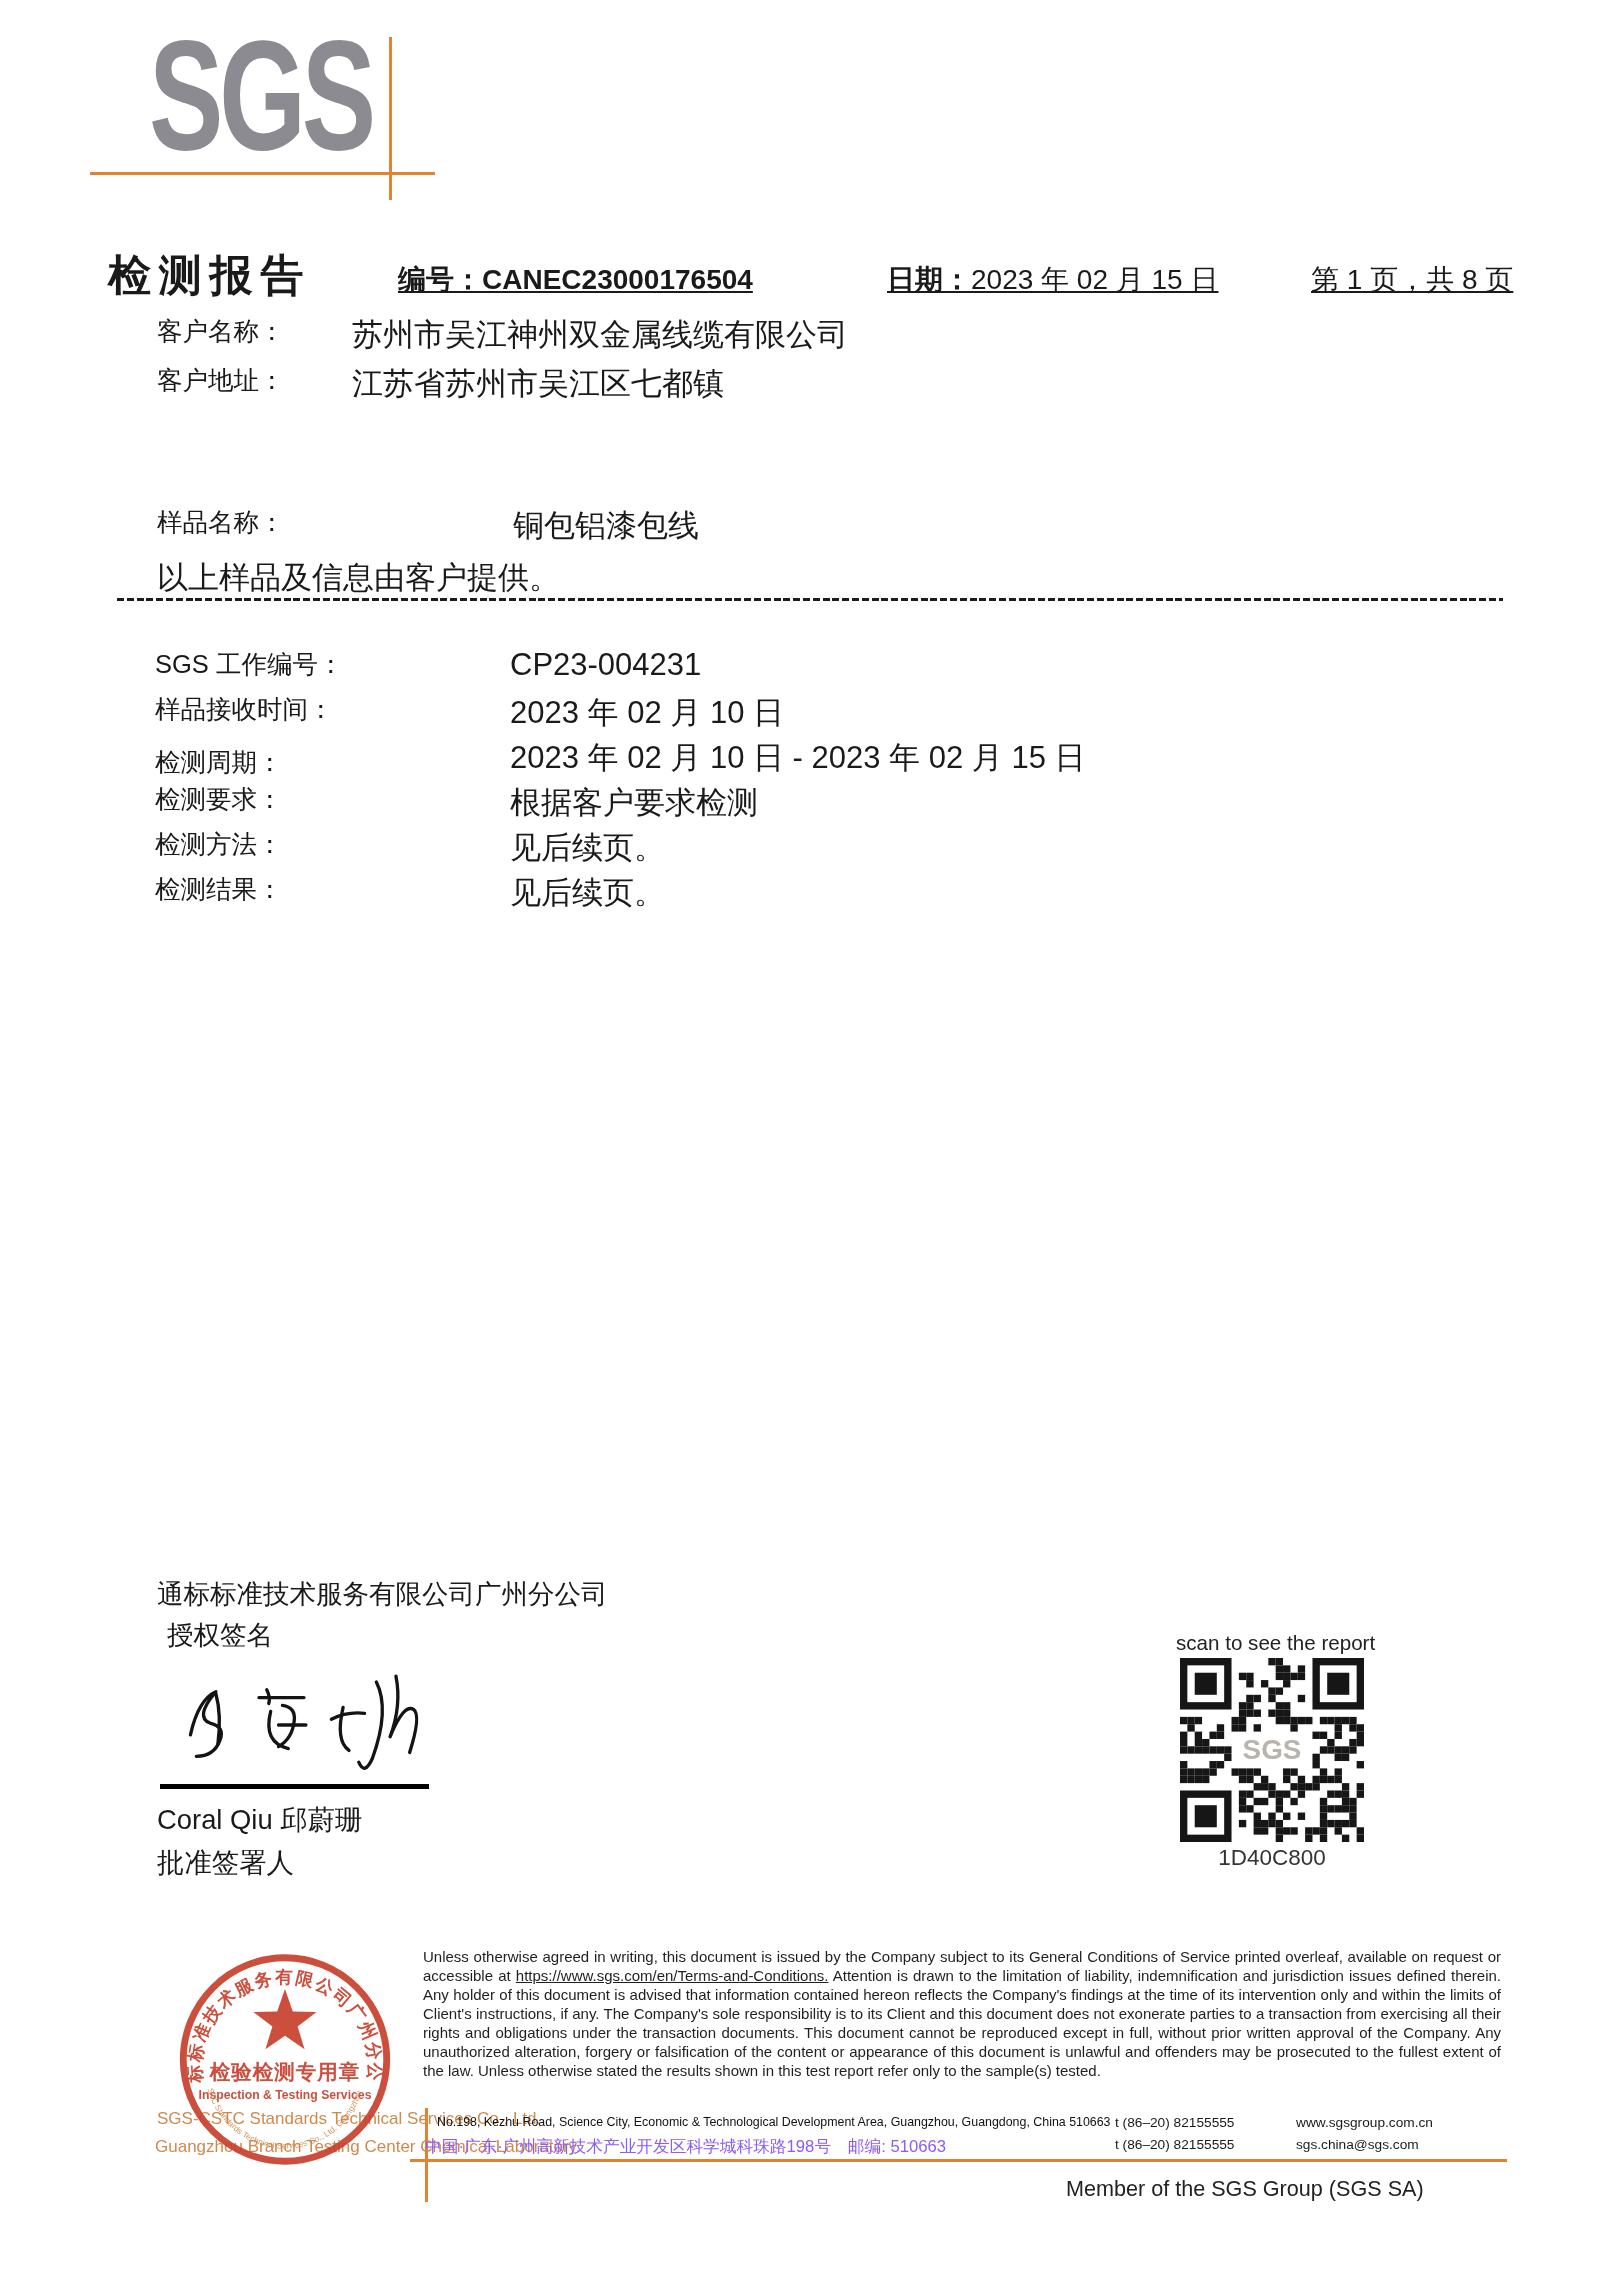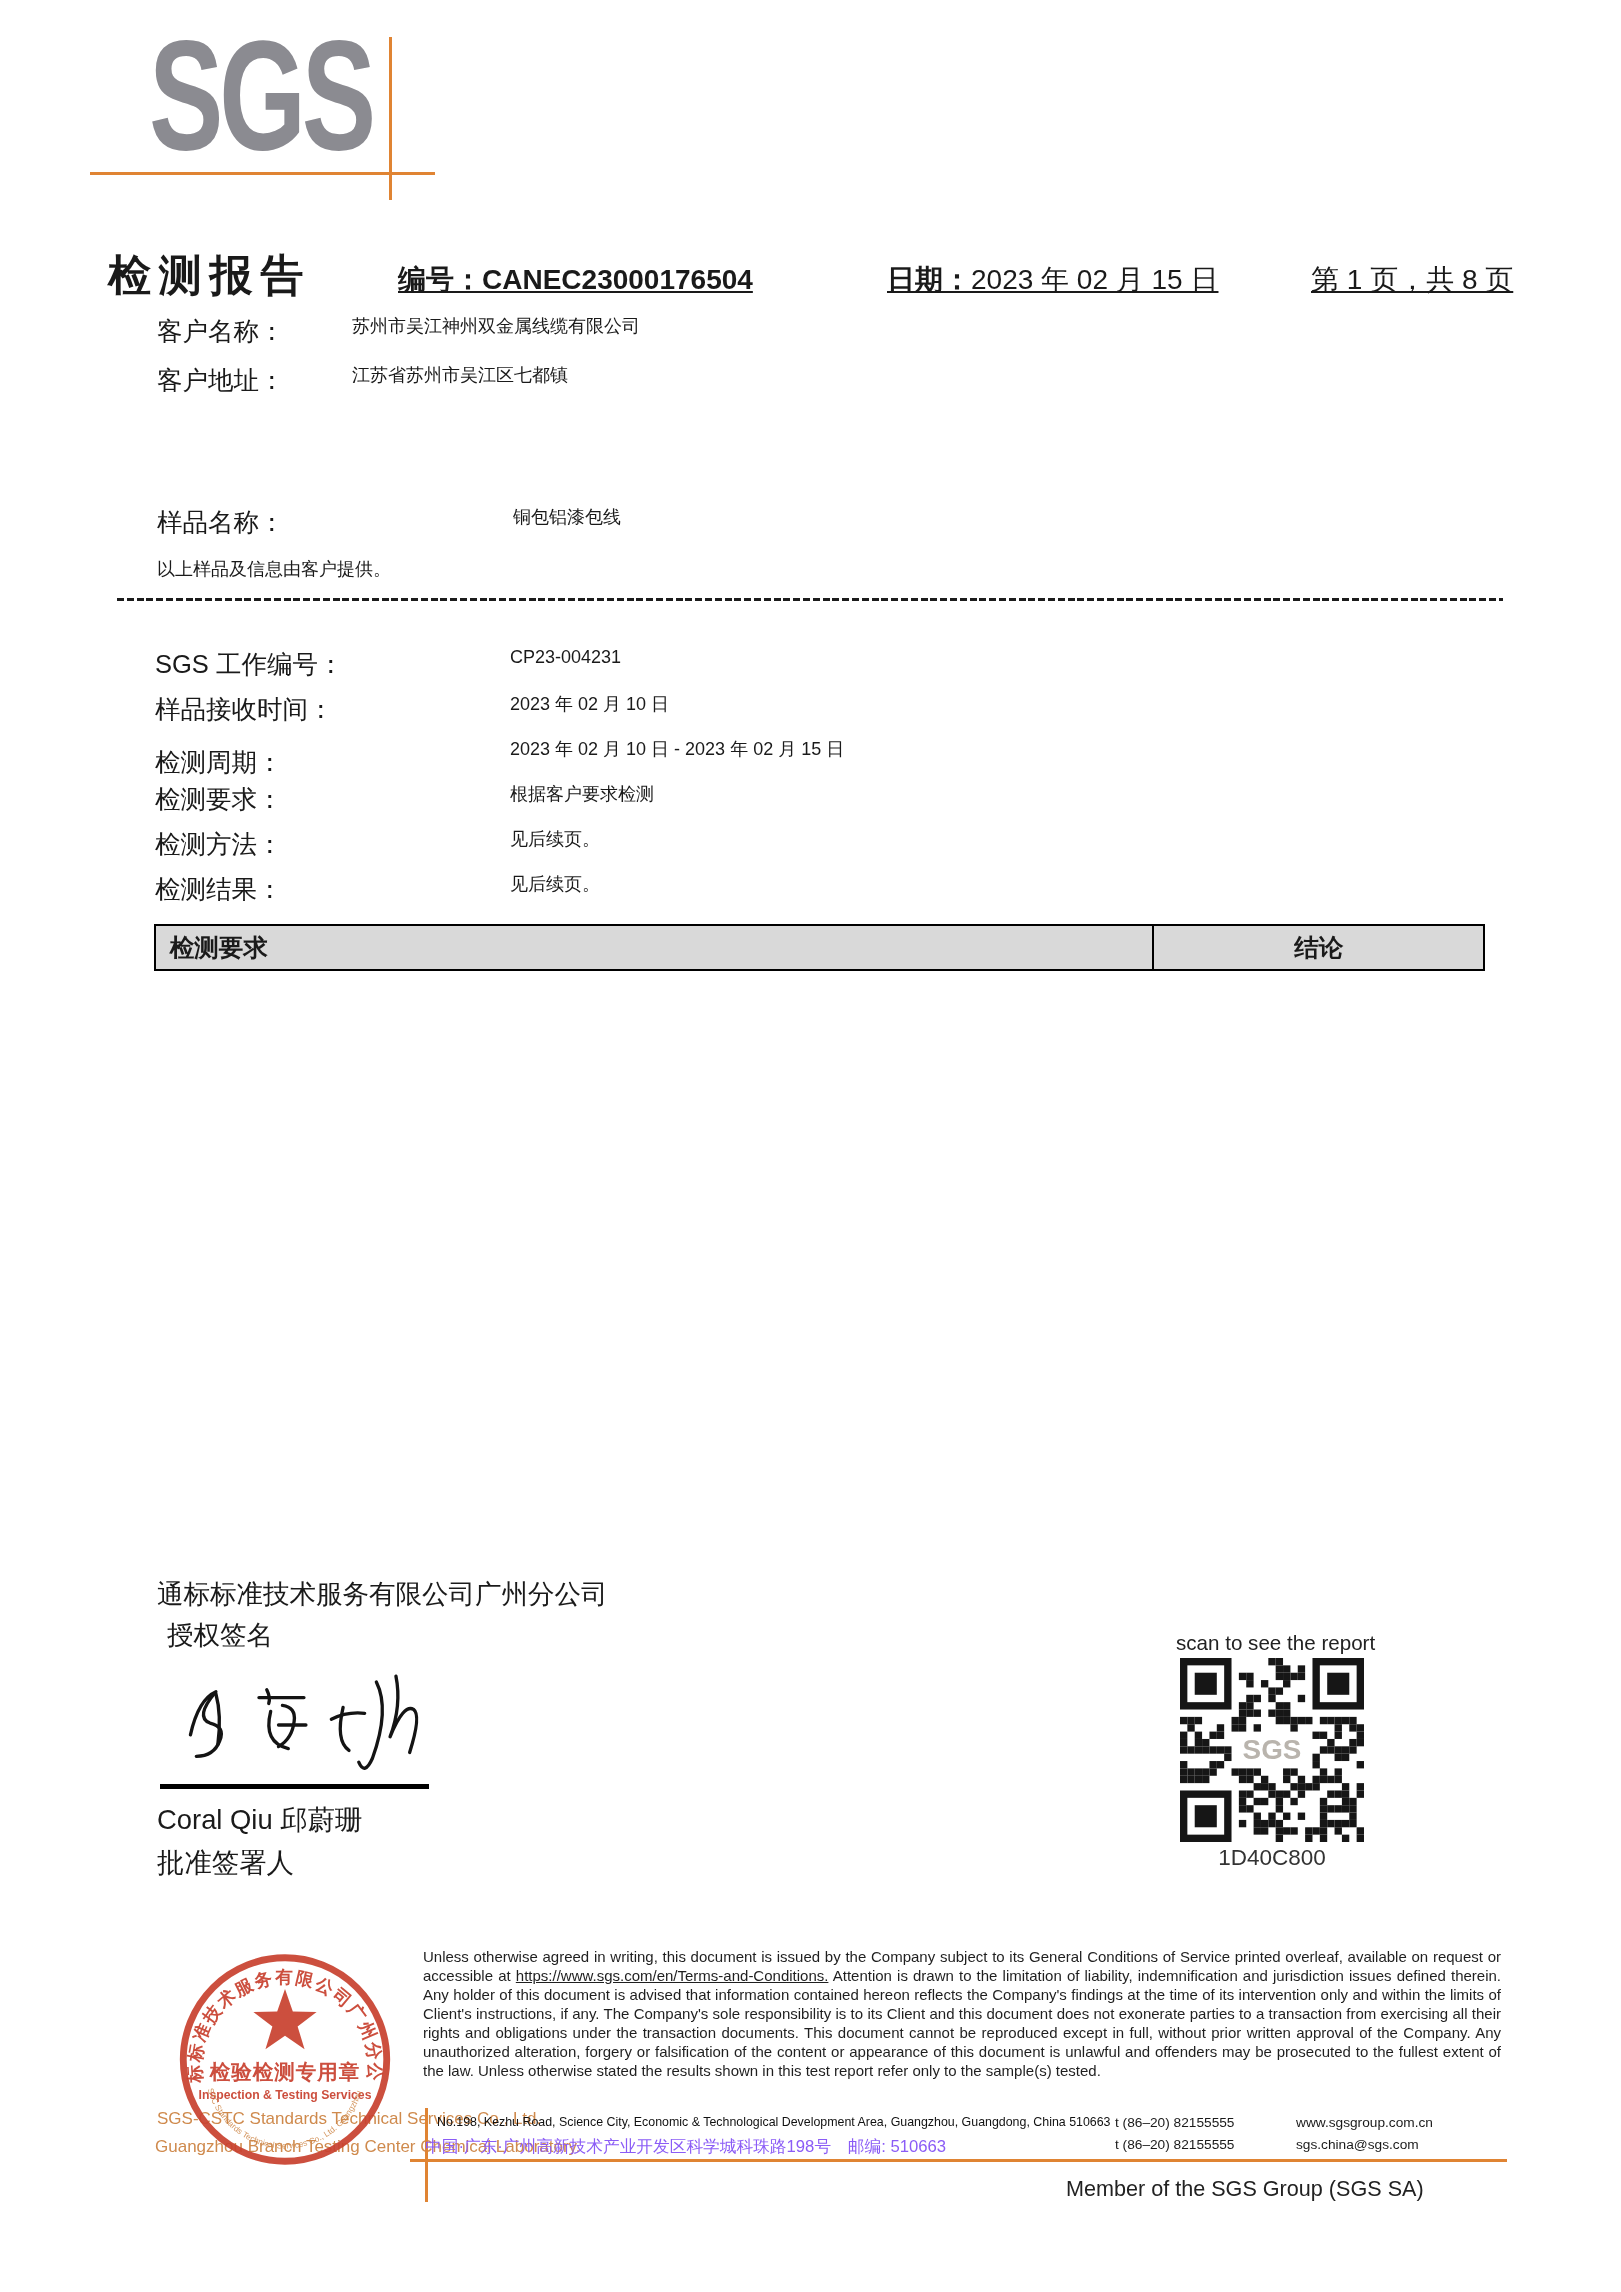--- a/index.html
+++ b/index.html
@@ -12,21 +12,21 @@
   
   .sgs-logo{left:149px;top:17.6px;font-size:155px;font-weight:900;color:#8b8b91;
     letter-spacing:-5.9px;transform:scaleX(.72);transform-origin:left top;line-height:1;}
   .logo-hline{left:90px;top:172px;width:345px;height:2.9px;background:#e08433;}
   .logo-vline{left:389px;top:37px;width:2.9px;height:163px;background:#e08433;}
   .report-title{left:108px;top:247px;font-size:43px;font-weight:bold;letter-spacing:7.8px;}
   .meta{font-size:28px;text-decoration:underline;}
   .meta b{font-weight:bold;}
   
   .row-label{font-size:25.5px;}
-  .row-value{font-size:18px;}
+  .row-value{font-size:31px;}
   .dashline{left:117px;top:598px;width:1386px;height:2.9px;
     background:repeating-linear-gradient(90deg,#1c1c1c 0 6.9px,transparent 6.9px 9.8px);}
   
   .rtable{left:154px;top:924px;width:1331px;border:2.9px solid #000;border-collapse:collapse;}
   .rtable th,.rtable td{border:2px solid #000;font-size:24.5px;vertical-align:middle;}
   .rtable th{background:#d9d9d9;text-align:left;padding:4.9px 13.7px;font-weight:bold;height:33px;}
   .rtable th.center, .rtable td.center{text-align:center;}
   .rtable td{padding:5.9px 13.7px;line-height:36px;}
   .col-req{width:995px;}
   .col-con{width:309px;}
@@ -94,24 +94,20 @@
   <div class="abs row-value" style="left:510px;top:737px;">2023 年 02 月 10 日 - 2023 年 02 月 15 日</div>
   <div class="abs row-label" style="left:155px;top:782px;">检测要求：</div>
   <div class="abs row-value" style="left:510px;top:782px;">根据客户要求检测</div>
   <div class="abs row-label" style="left:155px;top:827px;">检测方法：</div>
   <div class="abs row-value" style="left:510px;top:827px;">见后续页。</div>
   <div class="abs row-label" style="left:155px;top:872px;">检测结果：</div>
   <div class="abs row-value" style="left:510px;top:872px;">见后续页。</div>
 
   <table class="abs rtable">
     <tbody>
-        <tr>
-      <th class="col-req">检测要求</th>
-      <th class="col-con center">结论</th>
-    </tr>
   </tbody>
     </table>
 
   <div class="abs company-line">通标标准技术服务有限公司广州分公司</div>
   <div class="abs auth-label">授权签名</div>
   <svg class="abs sig-svg" width="274" height="116" viewBox="0 0 280 118">
     <g fill="none" stroke="#141414" stroke-width="3.4" stroke-linecap="round" stroke-linejoin="round">
       <path d="M26,68 q8,-36 26,-44 q-22,26 -6,32 q16,4 10,18 q-6,16 -24,16"></path>
       <path d="M52,26 q6,22 2,52"></path>
       <path d="M96,30 h46 M104,22 q4,8 2,14"></path>

